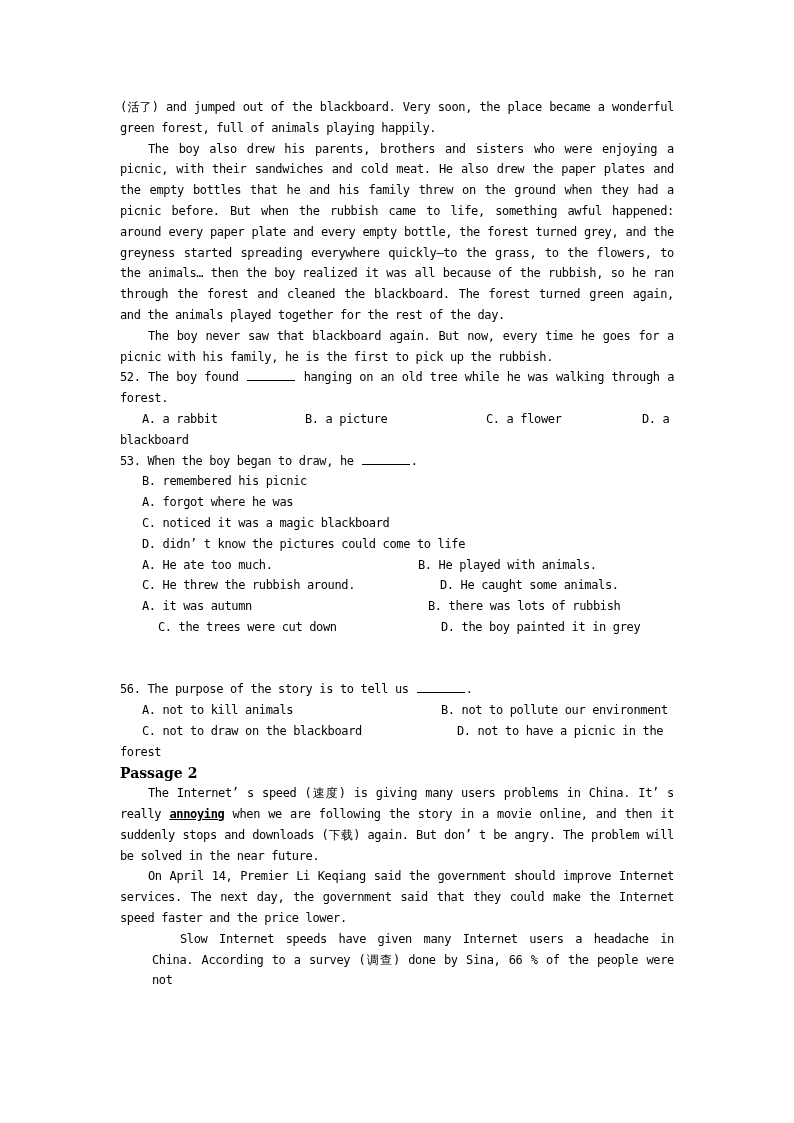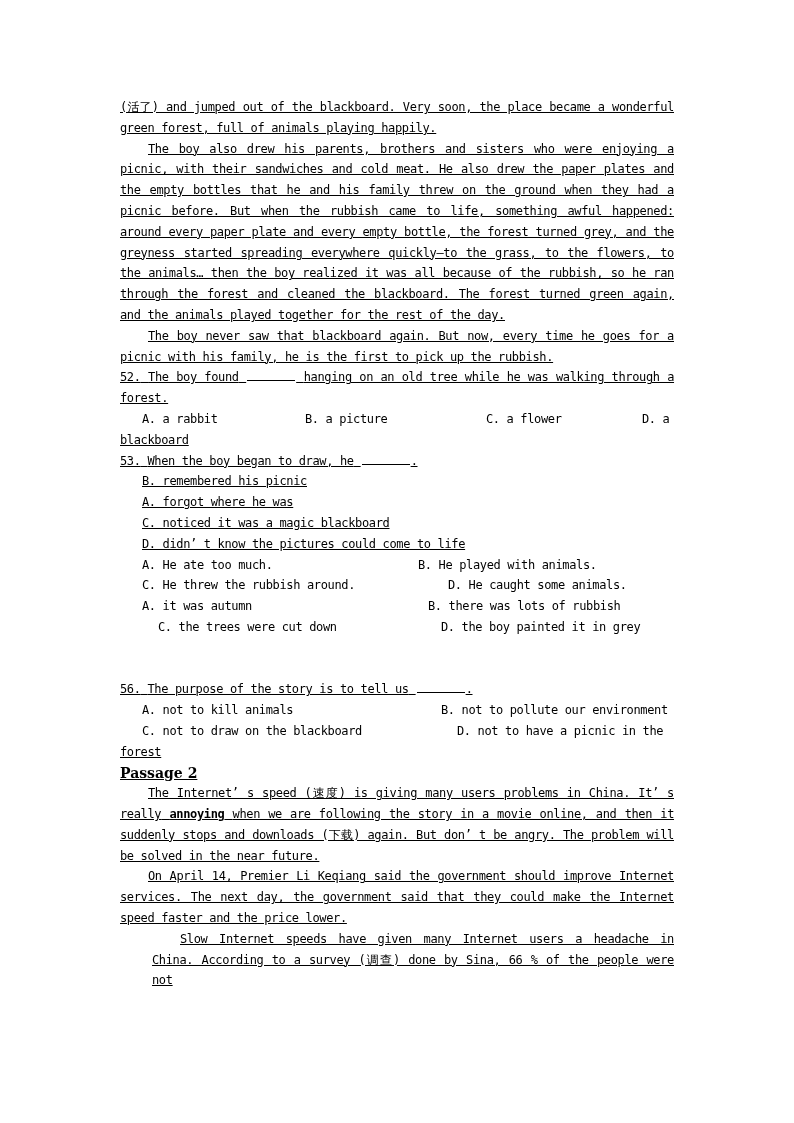--- a/index.html
+++ b/index.html
@@ -15,21 +15,20 @@
       font-family: "DejaVu Sans Mono", "Liberation Mono", monospace;
       color: #000000;
     }
     .page {
       position: absolute;
       left: 120px;
       top: 97px;
       width: 554px;
       font-size: 12px;
       line-height: 20.8px;
-      text-decoration: underline;
     }
     .p {
       margin: 0;
       text-align: justify;
       text-align-last: left;
       letter-spacing: -0.35px;
       word-spacing: 0px;
     }
     .indent { text-indent: 28px; }
     .opt-line {
@@ -111,21 +110,21 @@
     <div class="opt-stack">D. didn’ t know the pictures could come to life</div>
   </div>
 
   <div>
     <div class="opt-line">
       <span class="opt" style="left:22px">A. He ate too much.</span>
       <span class="opt" style="left:298px">B. He played with animals.</span>
     </div>
     <div class="opt-line">
       <span class="opt" style="left:22px">C. He threw the rubbish around.</span>
-      <span class="opt" style="left:328px">D. He caught some animals.</span>
+      <span class="opt" style="left:320px">D. He caught some animals.</span>
     </div>
   </div>
 
   <div>
     <div class="opt-line">
       <span class="opt" style="left:22px">A. it was autumn</span>
       <span class="opt" style="left:308px">B. there was lots of rubbish</span>
     </div>
     <div class="opt-line">
       <span class="opt" style="left:38px">C. the trees were cut down</span>

